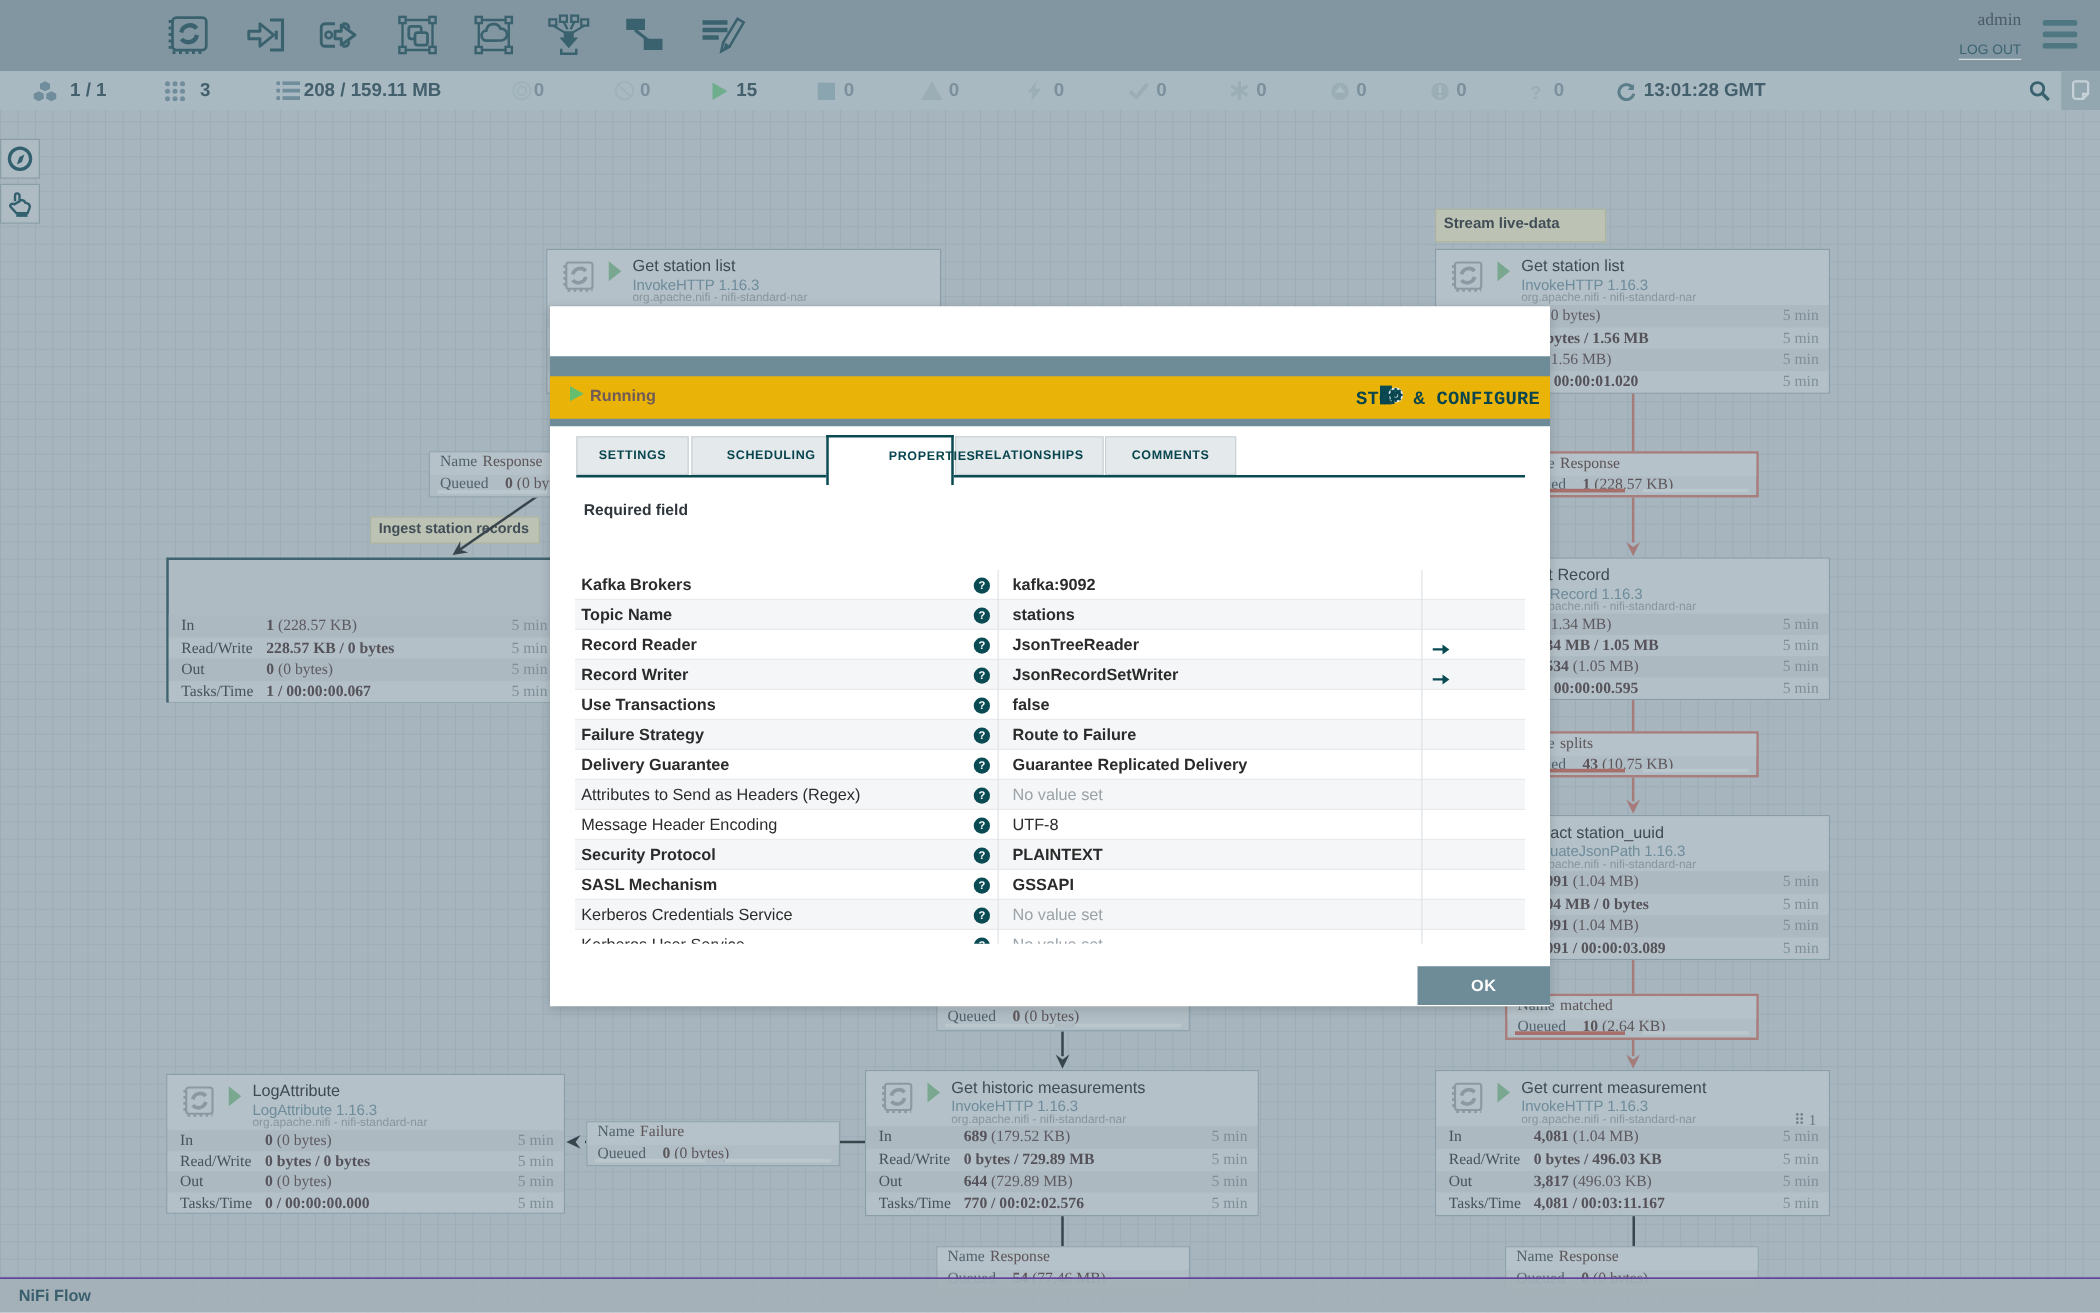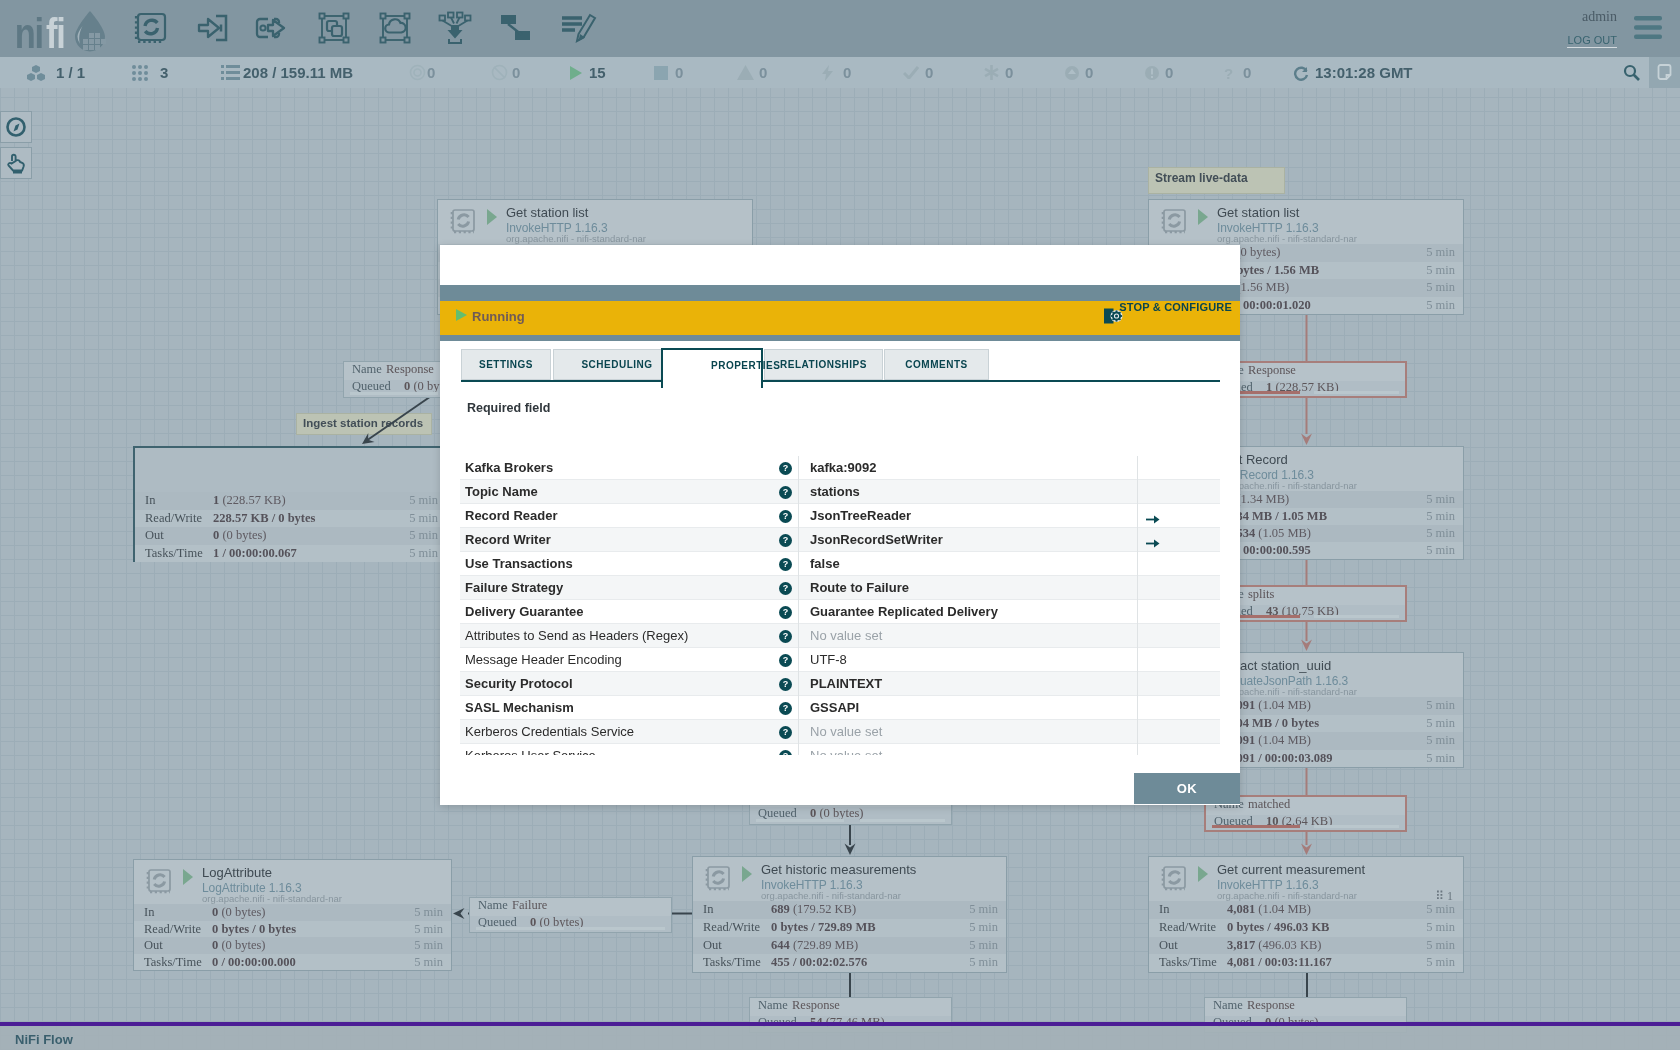--- a/index.html
+++ b/index.html
@@ -36,30 +36,30 @@
 .cl-r2{position:absolute;left:0;right:0;top:17px;height:15px;font-family:"Liberation Serif",serif;font-size:12.5px;}
 .cl-k{position:absolute;left:8px;top:0;color:#51626c;}
 .cl-v{position:absolute;left:42px;top:0;color:#5c5559;}
 .cl-bar{position:absolute;bottom:2px;height:3px;background:#bac7cd;}
 .cl-barL{left:6px;width:88px;}
 .cl-barR{right:6px;width:85px;}
 .cl-red{position:absolute;bottom:2px;left:6px;height:3px;background:#a66f6b;}
 
 .ylabel{position:absolute;background:#bcc3b4;border:1px solid #aab2a2;font-size:12px;font-weight:bold;color:#424e57;padding:3px 0 0 6px;}
 
-#botbar{position:absolute;left:0;top:1022px;width:1680px;height:28px;background:rgba(164,176,183,0.93);border-top:4px solid #4c1d95;}
+#botbar{position:absolute;left:0;top:1022px;width:1680px;height:28px;background:rgba(164,176,183,0.93);border-top:1px solid #4c1d95;}
 #botbar span{position:absolute;left:15px;top:6px;font-size:13px;font-weight:bold;color:#3a5f6d;}
 
 #modal{position:absolute;left:440px;top:245px;width:800px;height:560px;background:#fff;box-shadow:0 2px 8px rgba(0,0,0,0.16);}
 #mhdr{position:absolute;left:0;top:0;right:0;height:56px;background:#6e8b98;margin-top:40px;}
 #mhdr span{position:absolute;left:21px;top:17px;font-family:"Liberation Serif",serif;font-weight:bold;font-size:20px;color:#fff;letter-spacing:0.3px;}
 #mstat{position:absolute;left:0;top:56px;right:0;height:34px;background:#eab308;}
 #mstat .rtri{position:absolute;left:16px;top:8px;width:0;height:0;border-left:11px solid #64be6e;border-top:6.5px solid transparent;border-bottom:6.5px solid transparent;}
 #mstat .rtxt{position:absolute;left:32px;top:8px;font-size:13px;font-weight:bold;color:#6f5b57;}
-#mstat .stoptxt{position:absolute;right:8px;top:0;font-size:11px;font-weight:bold;color:#09454f;letter-spacing:0.2px;}
+#mstat .stoptxt{position:absolute;right:8px;top:10px;font-size:15px;font-weight:bold;color:#09454f;letter-spacing:0.2px;font-family:Liberation Mono, monospace;}
 
 .tab{position:absolute;top:104px;height:31px;background:#e4e9eb;border:1px solid #c9d2d6;color:#09454f;font-size:10px;font-weight:bold;text-align:center;letter-spacing:0.5px;}
 .tab span{display:block;margin-top:9px;}
 #tabline{position:absolute;left:21px;top:135px;width:759px;height:2px;background:#0a4a53;}
 #tabactive{position:absolute;left:221px;top:103px;width:102px;height:40px;background:#fff;border:2px solid #0a4a53;border-bottom:none;color:#09454f;font-size:10px;font-weight:bold;text-align:center;letter-spacing:0.5px;}
 #tabactive span{display:block;margin-top:10px;padding-left:48px;}
 #reqf{position:absolute;left:27px;top:156px;font-size:12.5px;font-weight:bold;color:#30373c;}
 
 #ptable{position:absolute;left:20px;top:178px;width:760px;height:332px;overflow:hidden;}
 #pthead{position:absolute;left:0;top:0;width:760px;height:33px;background:#6e8b98;color:#fff;font-size:13.5px;font-weight:bold;}
@@ -306,21 +306,21 @@
           <span class="pv"><b>0 bytes / 729.89 MB</b></span>
           <span class="pm">5 min</span>
         </div>
         <div class="prow odd" style="top:79.5px;height:17.75px">
           <span class="pl">Out</span>
           <span class="pv"><b>644</b> (729.89 MB)</span>
           <span class="pm">5 min</span>
         </div>
         <div class="prow even" style="top:97.25px;height:17.75px">
           <span class="pl">Tasks/Time</span>
-          <span class="pv"><b>455 / 00:02:02.576</b></span>
+          <span class="pv"><b>770 / 00:02:02.576</b></span>
           <span class="pm">5 min</span>
         </div>
       </div>
       <div class="proc" style="left:1148px;top:768px;width:316px;height:117px">
         <div class="ptitle">
           <svg style="position:absolute;left:12px;top:8px" width="26" height="26" viewBox="0 0 26 26">
 <rect x="3" y="2" width="21" height="21" rx="2" fill="none" stroke="#8b99a2" stroke-width="1.7"></rect>
 <path d="M8.2 11.5 a6 6 0 0 1 10.4 -2.6" fill="none" stroke="#8b99a2" stroke-width="3"></path>
 <path d="M18.6 13.5 a6 6 0 0 1 -10.4 2.6" fill="none" stroke="#8b99a2" stroke-width="3"></path>
 <line x1="4" y1="24.2" x2="24" y2="24.2" stroke="#8b99a2" stroke-width="2.2" stroke-dasharray="2.2 2.6"></line>
@@ -483,39 +483,20 @@
           <span class="cl-v" style="left:60px"><b>0</b> (0 bytes)</span>
         </div>
         <div class="cl-bar cl-barL"></div>
         <div class="cl-bar cl-barR"></div>
       </div>
     </div>
     <div id="botbar">
       <span>NiFi Flow</span>
     </div>
     <div id="hdr">
-      <div id="logo"><svg width="180" height="54" viewBox="0 0 180 54">
-<g transform="scale(0.8,1)">
-<text x="1" y="43" font-family="Liberation Sans, sans-serif" font-weight="bold" font-size="43" letter-spacing="-1.5" fill="#5e7884">ni</text>
-<text x="40" y="43" font-family="Liberation Sans, sans-serif" font-weight="bold" font-size="43" letter-spacing="-1.5" fill="#c8d2d7">fi</text>
-</g>
-<path d="M76 6 C76 6 61 23 61 31.5 a15 15 0 0 0 30 0 C91 23 76 6 76 6 Z" fill="#66808c"></path>
-<path d="M68.5 21 c-3 4 -5 7.5 -5 10.5 a12 12 0 0 0 2.5 7.5 c-1.5-5-1-11 2.5-18 Z" fill="#a3b3bc"></path>
-<g fill="#8599a4">
-<rect x="75" y="28" width="5" height="5"></rect>
-            <rect x="81" y="28" width="5" height="5"></rect>
-<rect x="69" y="34" width="5" height="5"></rect>
-            <rect x="81" y="34" width="5" height="5"></rect>
-<rect x="75" y="40" width="5" height="5"></rect>
-            <rect x="69" y="40" width="5" height="5"></rect>
-<rect x="75" y="34" width="5" height="5"></rect>
-            <rect x="87" y="34" width="5" height="5"></rect>
-<rect x="81" y="40" width="5" height="5"></rect>
-</g>
-</svg></div>
       <svg style="position:absolute;left:134px;top:11px" width="34" height="34" viewBox="0 0 34 34">
 <rect x="4" y="3" width="27" height="26" rx="3" fill="none" stroke="#3a626e" stroke-width="2.2"></rect>
 <path d="M11 15 a7 7 0 0 1 12.3 -3.2" fill="none" stroke="#3a626e" stroke-width="3.4"></path>
 <path d="M23.5 17 a7 7 0 0 1 -12.3 3.2" fill="none" stroke="#3a626e" stroke-width="3.4"></path>
 <line x1="4" y1="30.8" x2="30" y2="30.8" stroke="#3a626e" stroke-width="2.6" stroke-dasharray="2.4 2.8"></line>
 <line x1="2.2" y1="5" x2="2.2" y2="28" stroke="#3a626e" stroke-width="2.6" stroke-dasharray="2.4 2.8"></line>
 </svg>
       <svg style="position:absolute;left:196px;top:11px" width="34" height="34" viewBox="0 0 34 34">
 <path d="M3 14 h9 v-6 l11 9 -11 9 v-6 h-9 z" fill="none" stroke="#3a626e" stroke-width="2.3" stroke-linejoin="round"></path>
 <path d="M20 5 h10 v24 h-10" fill="none" stroke="#3a626e" stroke-width="2.5"></path>

